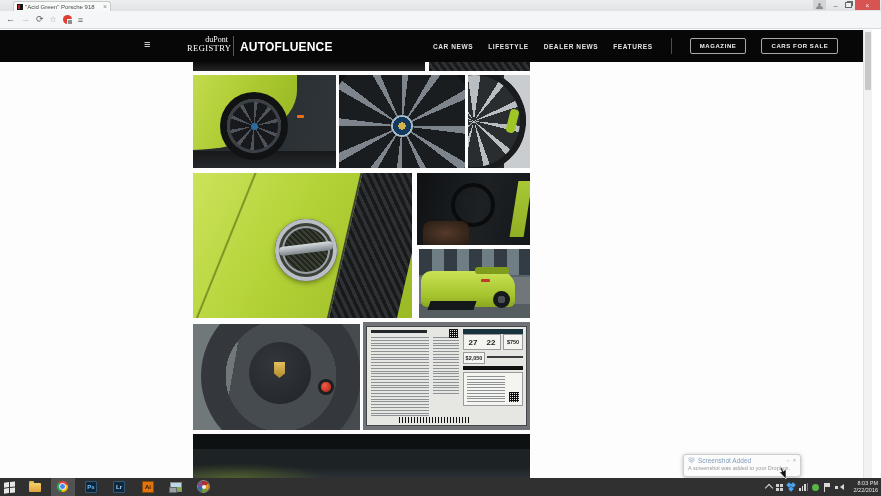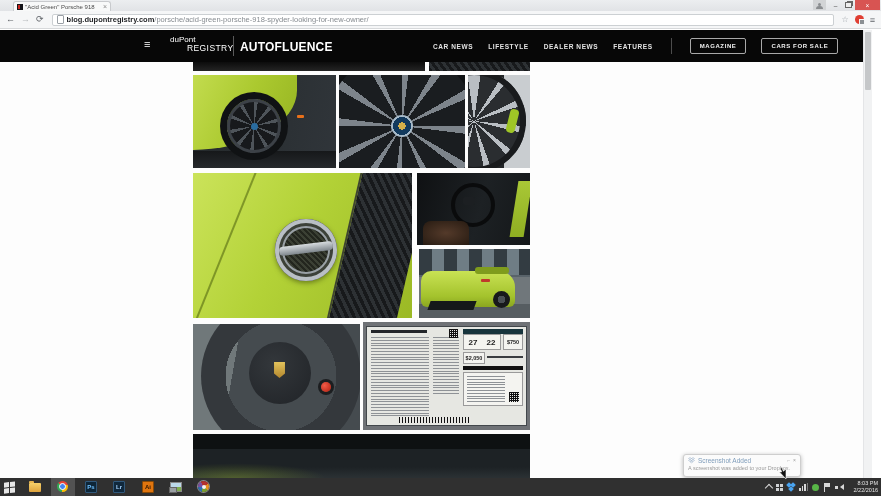--- a/index.html
+++ b/index.html
@@ -39,21 +39,21 @@
   .menu-ic{font-size:9px;color:#5f6368;}
 
   
   .viewport{position:absolute;top:30px;left:0;width:872px;height:448px;background:#fdfdfd;overflow:hidden;}
   .scrollbar{position:absolute;top:30px;right:0;width:9px;height:448px;background:#f1f2f3;border-left:1px solid #e4e5e7;box-sizing:border-box;}
   .sb-thumb{position:absolute;left:1px;top:2px;width:6px;height:58px;background:#c5c7c9;border-radius:1px;}
 
   
   .site-header{position:absolute;top:0;left:0;width:872px;height:32px;background:#070707;}
   .sh-burger{position:absolute;left:144px;top:9px;color:#fff;font-size:11px;line-height:11px;}
-  .logo{position:absolute;left:170px;top:6px;width:58px;text-align:left;color:#fff;font-family:Liberation Sans, sans-serif;}
+  .logo{position:absolute;left:170px;top:6px;width:58px;text-align:right;color:#fff;font-family:Liberation Serif, serif;}
   .logo .l1{font-size:8px;line-height:8px;}
   .logo .l2{font-size:8.5px;line-height:9px;letter-spacing:.4px;margin-left:17px;}
   .logo-div{position:absolute;left:233px;top:6px;width:1px;height:20px;background:#5a5a5a;}
   .brand{position:absolute;left:240px;top:10px;color:#fff;font-size:12px;font-weight:bold;letter-spacing:.2px;text-align:right;}
   .nav{position:absolute;left:433px;top:0;height:32px;display:flex;align-items:center;gap:15px;}
   .nav-link{font-size:6.5px;font-weight:bold;letter-spacing:.6px;color:#e3e3e3;cursor:pointer;}
   .nav-sep{width:1px;height:16px;background:#4c4c4c;margin:0 3px;}
   .hbtn{font-size:6px;font-weight:bold;letter-spacing:.6px;color:#f2f2f2;border:1px solid #a8a8a8;
         border-radius:2px;padding:4px 9px;cursor:pointer;}
 
@@ -139,24 +139,20 @@
           <span class="restore-glyph"></span>
         </div>
       <div class="wc close">×</div>
     </div>
   </div>
 
   <div class="toolbar">
     <span class="tb-ic">←</span>
     <span class="tb-ic fwd">→</span>
     <span class="tb-ic">⟳</span>
-    <div class="urlbox">
-      <span class="page-ic"></span>
-      <span class="url"><b>blog.dupontregistry.com</b><span>/porsche/acid-green-porsche-918-spyder-looking-for-new-owner/</span></span>
-    </div>
     <span class="star">☆</span>
     <span class="adblock"></span>
     <span class="menu-ic">≡</span>
   </div>
 
   <div class="viewport">
 
     <div class="site-header">
       <span class="sh-burger">≡</span>
       <div class="logo">

